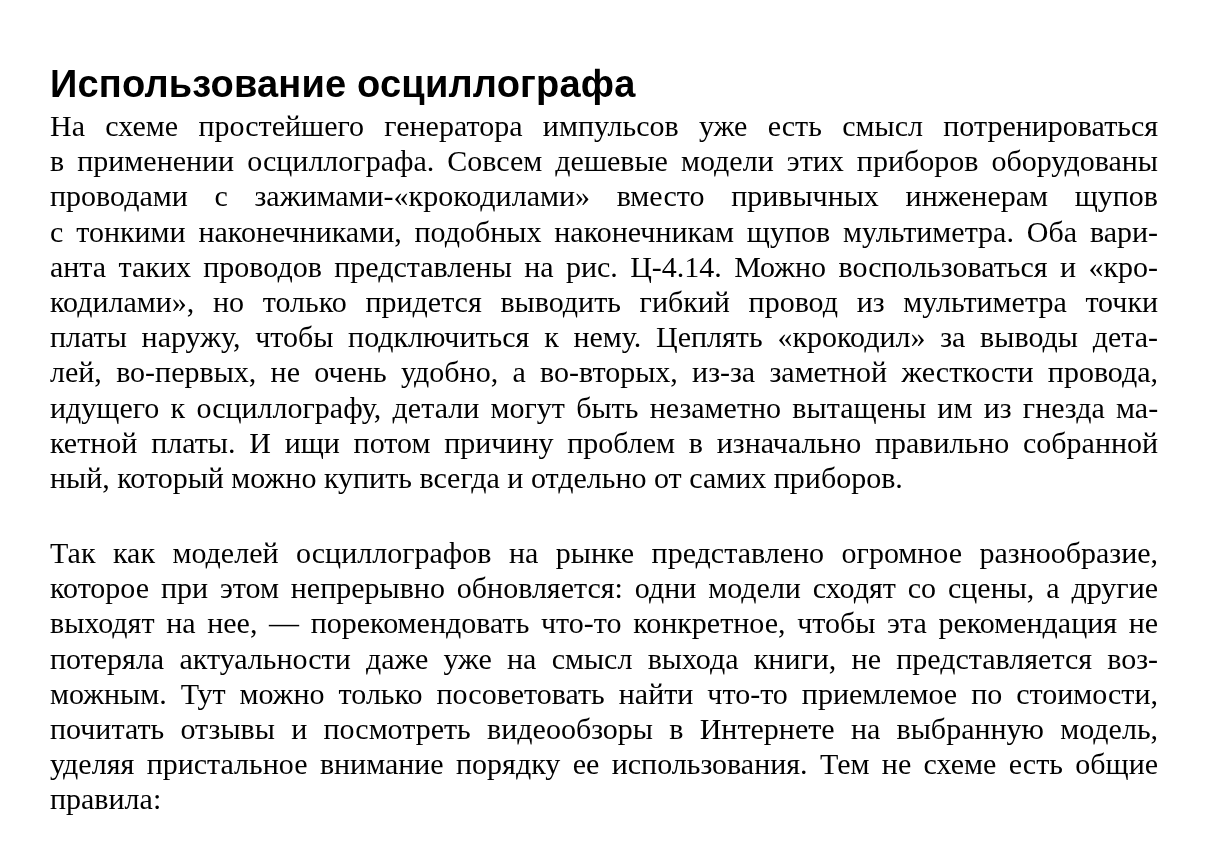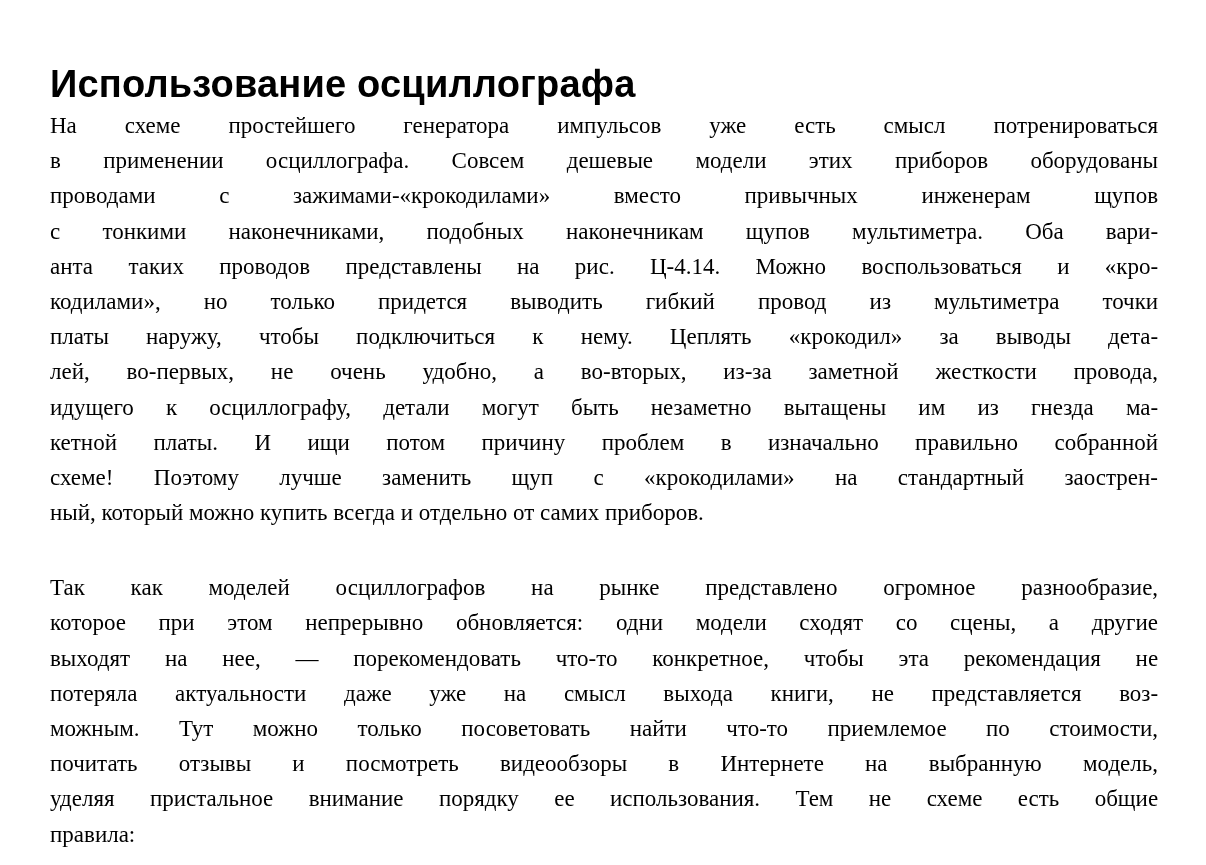--- a/index.html
+++ b/index.html
@@ -41,21 +41,21 @@
 
   .body-block {
     position: absolute;
     left: 50px;
     top: 108px;
     width: 1108px;
   }
 
   .para {
     margin: 0 0 12px 0;
-    font-size: 23px;
+    font-size: 30px;
     line-height: 35.2px;
     text-align: justify;
     text-align-last: left;
     text-justify: inter-word;
     hyphens: manual;
     word-spacing: 0px;
     color: #000000;
   }
 
   .para:last-child {
@@ -92,21 +92,20 @@
         <span class="tline"><span>На</span> <span>схеме</span> <span>простейшего</span> <span>генератора</span> <span>импульсов</span> <span>уже</span> <span>есть</span> <span>смысл</span> <span>потренироваться</span></span>
         <span class="tline"><span>в</span> <span>применении</span> <span>осциллографа.</span> <span>Совсем</span> <span>дешевые</span> <span>модели</span> <span>этих</span> <span>приборов</span> <span>оборудованы</span></span>
         <span class="tline"><span>проводами</span> <span>с</span> <span>зажимами-«крокодилами»</span> <span>вместо</span> <span>привычных</span> <span>инженерам</span> <span>щупов</span></span>
         <span class="tline"><span>с</span> <span>тонкими</span> <span>наконечниками,</span> <span>подобных</span> <span>наконечникам</span> <span>щупов</span> <span>мультиметра.</span> <span>Оба</span> <span>вари-</span></span>
         <span class="tline"><span>анта</span> <span>таких</span> <span>проводов</span> <span>представлены</span> <span>на</span> <span>рис.</span> <span>Ц-4.14.</span> <span>Можно</span> <span>воспользоваться</span> <span>и</span> <span>«кро-</span></span>
         <span class="tline"><span>кодилами»,</span> <span>но</span> <span>только</span> <span>придется</span> <span>выводить</span> <span>гибкий</span> <span>провод</span> <span>из</span> <span>мультиметра</span> <span>точки</span></span>
         <span class="tline"><span>платы</span> <span>наружу,</span> <span>чтобы</span> <span>подключиться</span> <span>к</span> <span>нему.</span> <span>Цеплять</span> <span>«крокодил»</span> <span>за</span> <span>выводы</span> <span>дета-</span></span>
         <span class="tline"><span>лей,</span> <span>во-первых,</span> <span>не</span> <span>очень</span> <span>удобно,</span> <span>а</span> <span>во-вторых,</span> <span>из-за</span> <span>заметной</span> <span>жесткости</span> <span>провода,</span></span>
         <span class="tline"><span>идущего</span> <span>к</span> <span>осциллографу,</span> <span>детали</span> <span>могут</span> <span>быть</span> <span>незаметно</span> <span>вытащены</span> <span>им</span> <span>из</span> <span>гнезда</span> <span>ма-</span></span>
         <span class="tline"><span>кетной</span> <span>платы.</span> <span>И</span> <span>ищи</span> <span>потом</span> <span>причину</span> <span>проблем</span> <span>в</span> <span>изначально</span> <span>правильно</span> <span>собранной</span></span>
-        <span class="tline"><span>схеме!</span> <span>Поэтому</span> <span>лучше</span> <span>заменить</span> <span>щуп</span> <span>с</span> <span>«крокодилами»</span> <span>на</span> <span>стандартный</span> <span>заострен-</span></span>
         <span class="tline last"><span>ный,</span> <span>который</span> <span>можно</span> <span>купить</span> <span>всегда</span> <span>и</span> <span>отдельно</span> <span>от</span> <span>самих</span> <span>приборов.</span></span>
       </p>
     <p class="para" id="para-2">
         <span class="tline"><span>Так</span> <span>как</span> <span>моделей</span> <span>осциллографов</span> <span>на</span> <span>рынке</span> <span>представлено</span> <span>огромное</span> <span>разнообразие,</span></span>
         <span class="tline"><span>которое</span> <span>при</span> <span>этом</span> <span>непрерывно</span> <span>обновляется:</span> <span>одни</span> <span>модели</span> <span>сходят</span> <span>со</span> <span>сцены,</span> <span>а</span> <span>другие</span></span>
         <span class="tline"><span>выходят</span> <span>на</span> <span>нее,</span> <span>—</span> <span>порекомендовать</span> <span>что-то</span> <span>конкретное,</span> <span>чтобы</span> <span>эта</span> <span>рекомендация</span> <span>не</span></span>
         <span class="tline"><span>потеряла</span> <span>актуальности</span> <span>даже</span> <span>уже</span> <span>на</span> <span>смысл</span> <span>выхода</span> <span>книги,</span> <span>не</span> <span>представляется</span> <span>воз-</span></span>
         <span class="tline"><span>можным.</span> <span>Тут</span> <span>можно</span> <span>только</span> <span>посоветовать</span> <span>найти</span> <span>что-то</span> <span>приемлемое</span> <span>по</span> <span>стоимости,</span></span>
         <span class="tline"><span>почитать</span> <span>отзывы</span> <span>и</span> <span>посмотреть</span> <span>видеообзоры</span> <span>в</span> <span>Интернете</span> <span>на</span> <span>выбранную</span> <span>модель,</span></span>
         <span class="tline"><span>уделяя</span> <span>пристальное</span> <span>внимание</span> <span>порядку</span> <span>ее</span> <span>использования.</span> <span>Тем</span> <span>не</span> <span>схеме</span> <span>есть</span> <span>общие</span></span>

